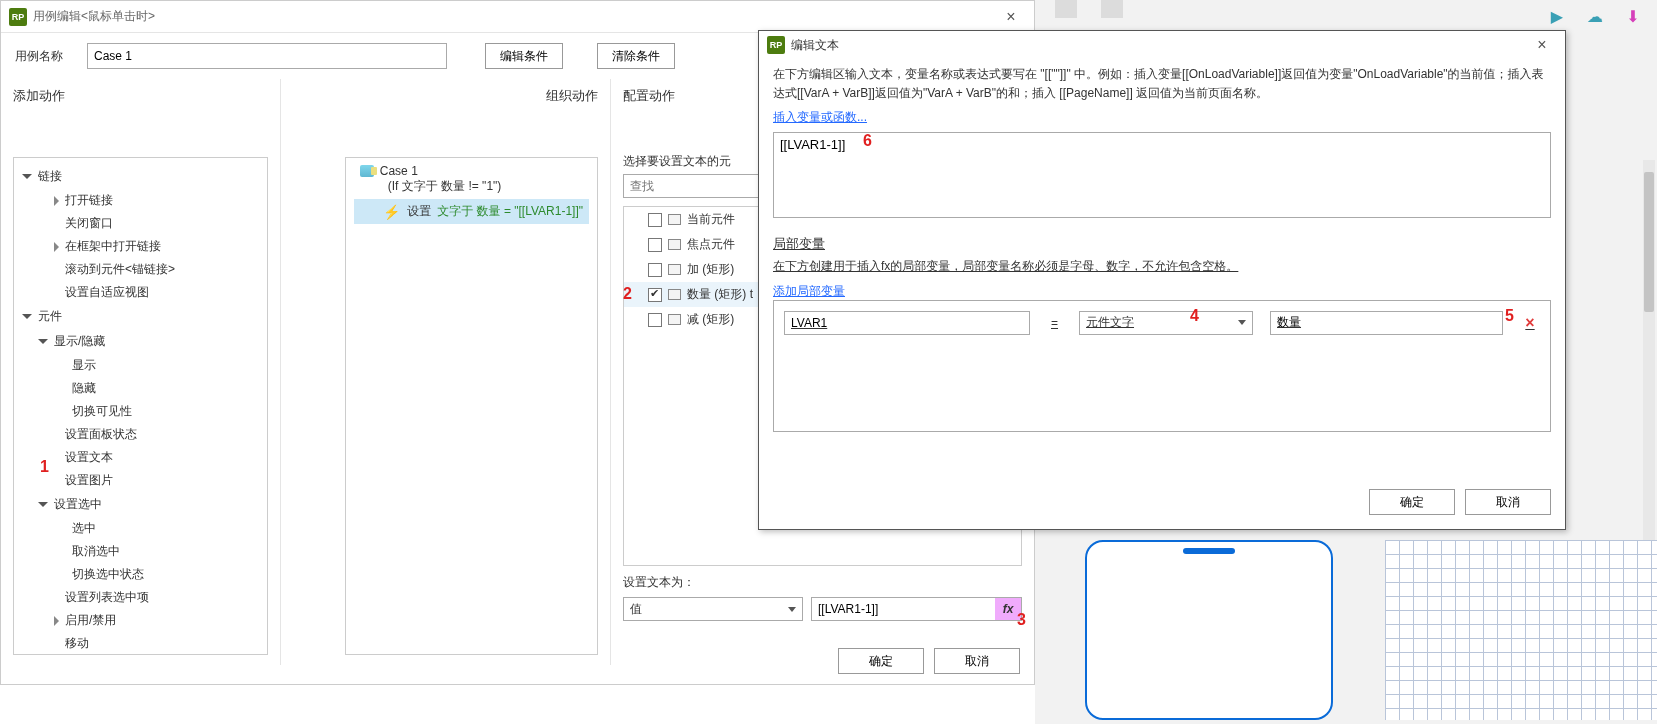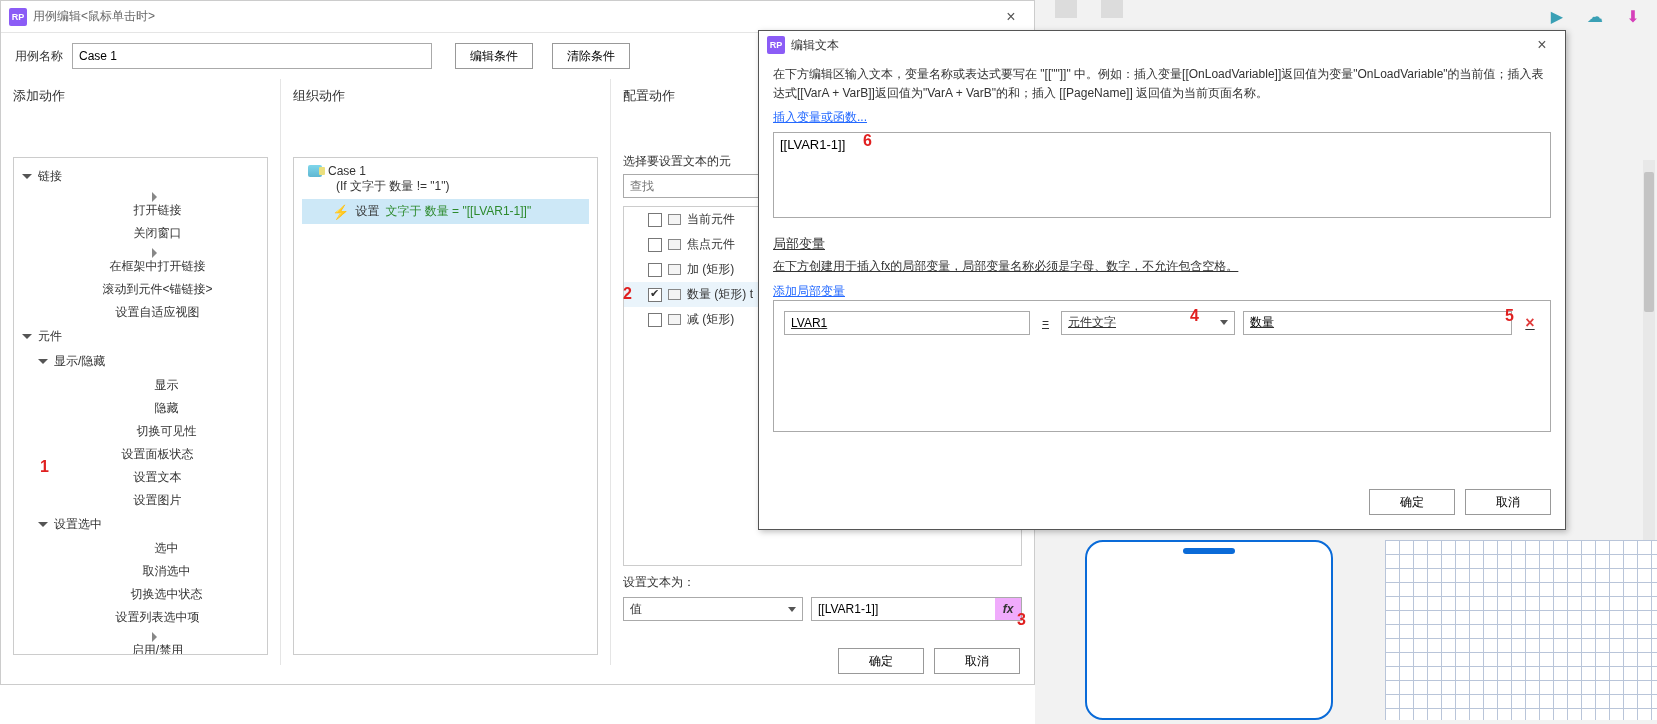--- a/index.html
+++ b/index.html
@@ -26,34 +26,34 @@
   .titlebar {
     display: flex; align-items: center;
     height: 32px;
     padding: 0 8px;
     background: #fff;
     border-bottom: 1px solid #e5e5e5;
   }
   .rp-badge {
     display: inline-flex; align-items:center; justify-content:center;
     width: 18px; height: 18px;
-    background: #8b5cf6;
+    background: #4d7c0f;
     color:#fff;
     font-size: 9px;
     font-weight: bold;
     border-radius: 2px;
     margin-right: 6px;
   }
   .titlebar-title { color:#666; }
   .titlebar-close { margin-left: auto; font-size: 16px; color:#555; cursor:pointer; width:30px; text-align:center; }
 
   .case-row {
     display:flex; align-items:center;
     padding: 10px 14px;
-    gap: 9px;
+    gap: 24px;
   }
   .case-row label { color:#333; }
   .case-name-input {
     width: 360px;
     height: 26px;
     border:1px solid #aaa;
     padding: 0 6px;
     font-size: 12px;
   }
   .case-row .btn {
@@ -83,31 +83,30 @@
   .panel-body {
     flex:1;
     border:1px solid #ccc;
     margin: 12px 12px 10px 12px;
     overflow:auto;
     position:relative;
     background:#fff;
   }
 
   .col-actions { width: 280px; }
-  .col-organize { width: 330px; }
+  .col-organize { width: 330px; align-items: flex-end; }
   .col-target { flex:1; }
 
   
   .tree { padding: 6px 0; font-size:12px; }
   .tree-item {
     display:flex; align-items:center;
     padding: 3px 6px 3px 20px;
     cursor:pointer;
     white-space:nowrap;
-    flex-direction:column;
   }
   .tree-group {
     display:flex; align-items:center;
     padding: 4px 6px 4px 8px;
     font-weight: normal;
     cursor:pointer;
   }
   .tree-group.subgroup { padding-left: 24px; }
   .tree .caret {
     display:inline-block;
@@ -280,21 +279,21 @@
   }
 
   .local-section { margin-top:14px;text-decoration:underline; }
   .section-title { font-size:13px; margin-bottom:4px; }
   .local-box {
     border:1px solid #aaa;
     height:132px;
     padding:10px;
   }
   .var-row {
-    display:flex; align-items:center; gap:8px;
+    display:flex; align-items:center; gap:17px;
   }
   .var-row input.var-name {
     width:246px; height:24px;
     border:1px solid #aaa; padding:0 6px; font-size:12px;
   }
   .eq { padding: 0 4px; }
   .var-row .select-like.src { width:174px; }
   .var-row input.var-target {
     flex:1;
     height:24px; border:1px solid #aaa; padding:0 6px; font-size:12px;

